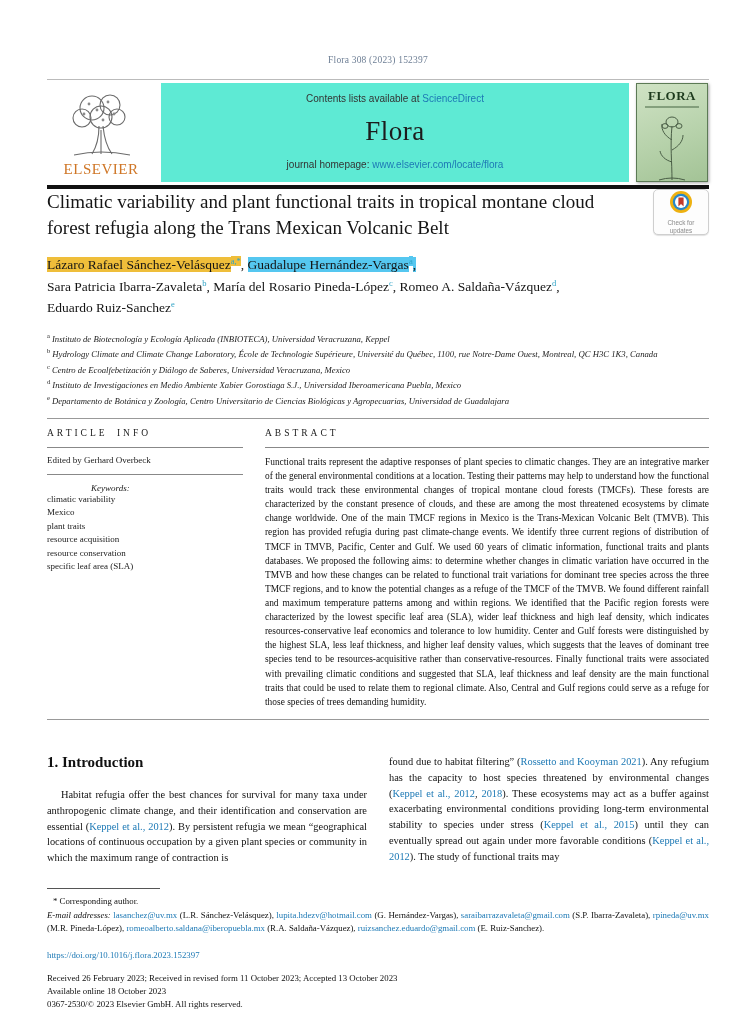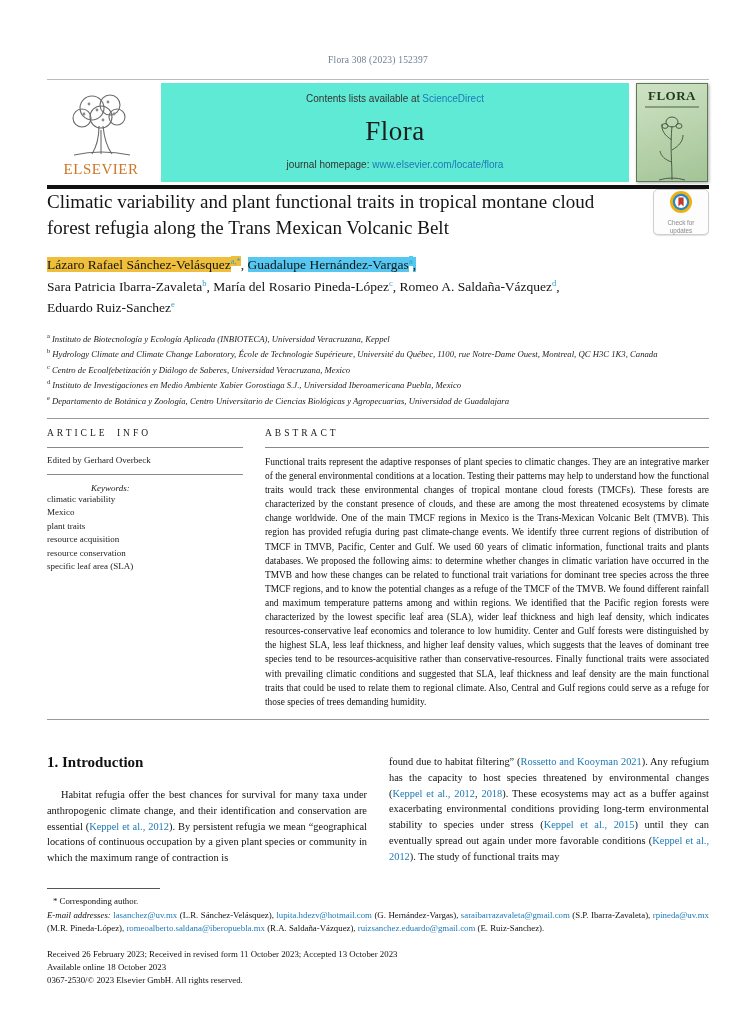--- a/index.html
+++ b/index.html
@@ -197,19 +197,20 @@
       <div class="intro-par cont"><span>found due to habitat filtering” (</span><span class="link">Rossetto and Kooyman 2021</span><span>). Any refugium has the capacity to host species threatened by environmental changes (</span><span class="link">Keppel et al., 2012</span><span>, </span><span class="link">2018</span><span>). These ecosystems may act as a buffer against exacerbating environmental conditions providing long-term environmental stability to species under stress (</span><span class="link">Keppel et al., 2015</span><span>) until they can eventually spread out again under more favorable conditions (</span><span class="link">Keppel et al., 2012</span><span>). The study of functional traits may</span></div>
     </div>
   </div>
 
   <div class="foot-rule"></div>
   <div class="footnotes">
     <div class="corr">* Corresponding author.</div>
     <div class="emails"><span class="italic">E-mail addresses: </span><span class="link">lasanchez@uv.mx</span><span> (L.R. Sánchez-Velásquez), </span><span class="link">lupita.hdezv@hotmail.com</span><span> (G. Hernández-Vargas), </span><span class="link">saraibarrazavaleta@gmail.com</span><span> (S.P. Ibarra-Zavaleta), </span><span class="link">rpineda@uv.mx</span><span> (M.R. Pineda-López), </span><span class="link">romeoalberto.saldana@iberopuebla.mx</span><span> (R.A. Saldaña-Vázquez), </span><span class="link">ruizsanchez.eduardo@gmail.com</span><span> (E. Ruiz-Sanchez).</span></div>
   </div>
 
+  <div class="doi-line"><span class="link">https://doi.org/10.1016/j.flora.2023.152397</span></div>
   <div class="meta-lines">
     <div>Received 26 February 2023; Received in revised form 11 October 2023; Accepted 13 October 2023</div>
     <div>Available online 18 October 2023</div>
     <div>0367-2530/© 2023 Elsevier GmbH. All rights reserved.</div>
   </div>
 
 </div>
 
 </body></html>

